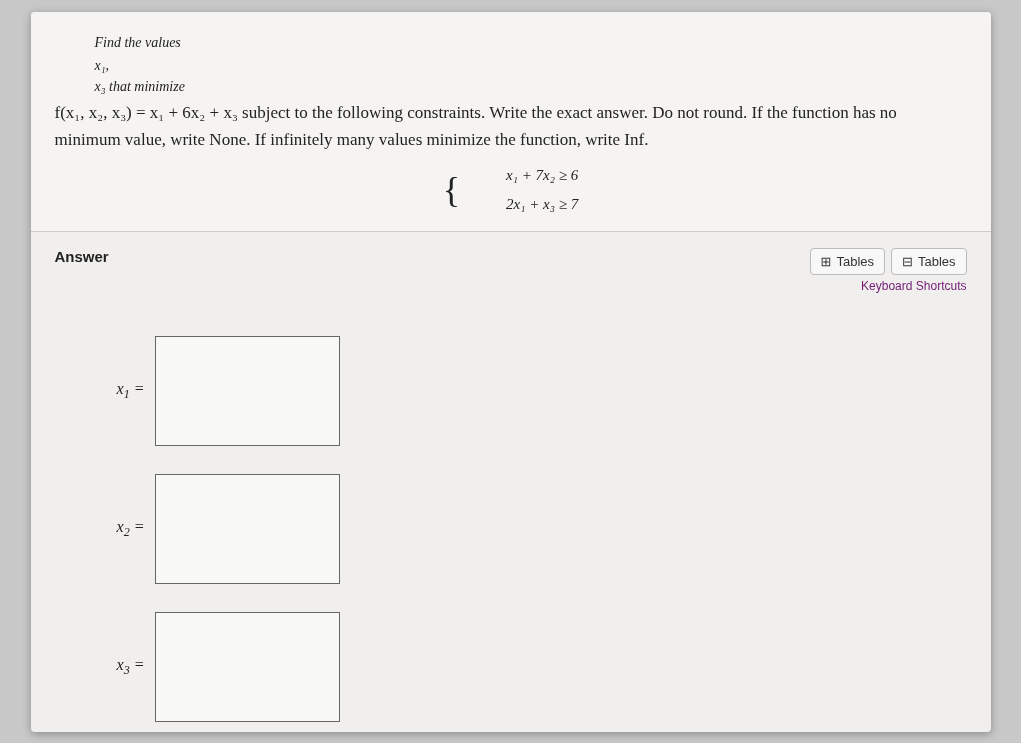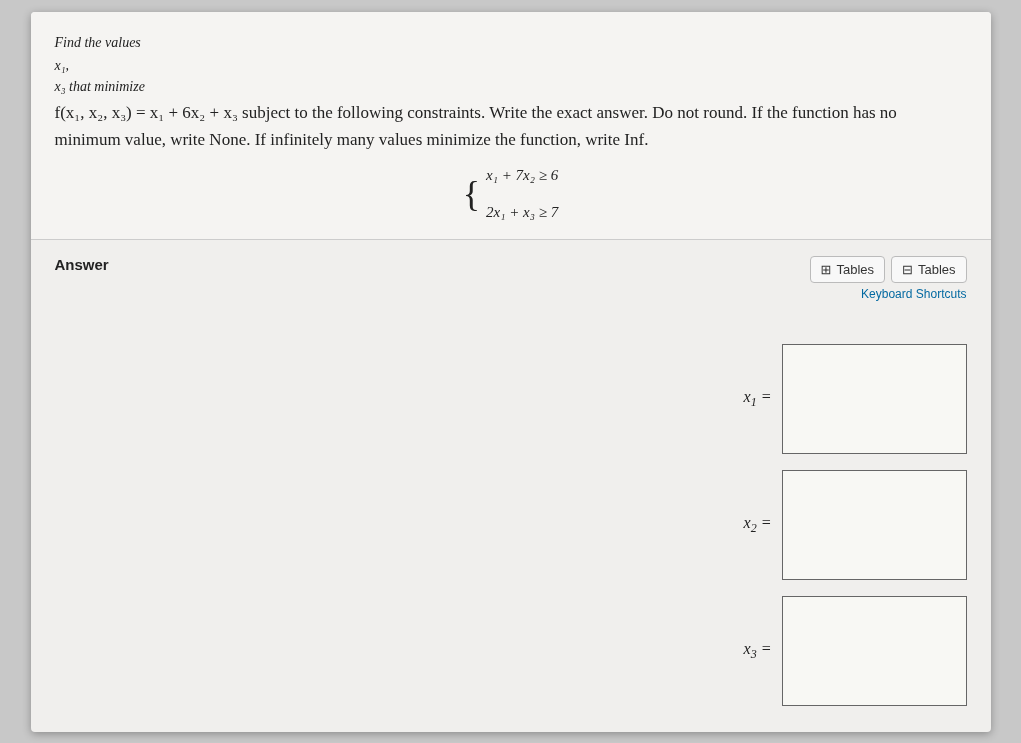--- a/index.html
+++ b/index.html
@@ -74,21 +74,21 @@
     .big-brace {
       font-size: 36px;
       line-height: 1;
       color: #222;
       font-weight: 300;
     }
 
     .constraint-lines {
       display: flex;
       flex-direction: column;
-      gap: 20px;
+      gap: 12px;
     }
 
     .constraint-line {
       font-size: 15px;
       color: #222;
       font-style: italic;
     }
 
     .answer-section {
       flex: 1;
@@ -137,31 +137,31 @@
       font-family: Arial, sans-serif;
       color: #333;
     }
 
     .btn-icon {
       font-size: 13px;
     }
 
     .keyboard-shortcuts-link {
       font-size: 12px;
-      color: #0369a1;
+      color: #701a75;
       cursor: pointer;
       font-family: Arial, sans-serif;
       text-decoration: none;
     }
 
     .inputs-area {
       display: flex;
       flex-direction: column;
-      align-items: flex-end;
-      gap: 16px;
+      align-items: flex-start;
+      gap: 28px;
       margin-top: 10px;
     }
 
     .input-row {
       display: flex;
       align-items: center;
       gap: 10px;
     }
 
     .var-label {
@@ -176,20 +176,21 @@
       width: 185px;
       height: 110px;
       border: 1.5px solid #666;
       background: #f8f8f4;
       cursor: text;
     }
 
     
     .math {
       font-style: italic;
+      margin-left: 40px;
     }
 
     sub, sup {
       font-size: 0.75em;
     }
   </style>
 </head>
 <body>
 
 <div class="main-container">

